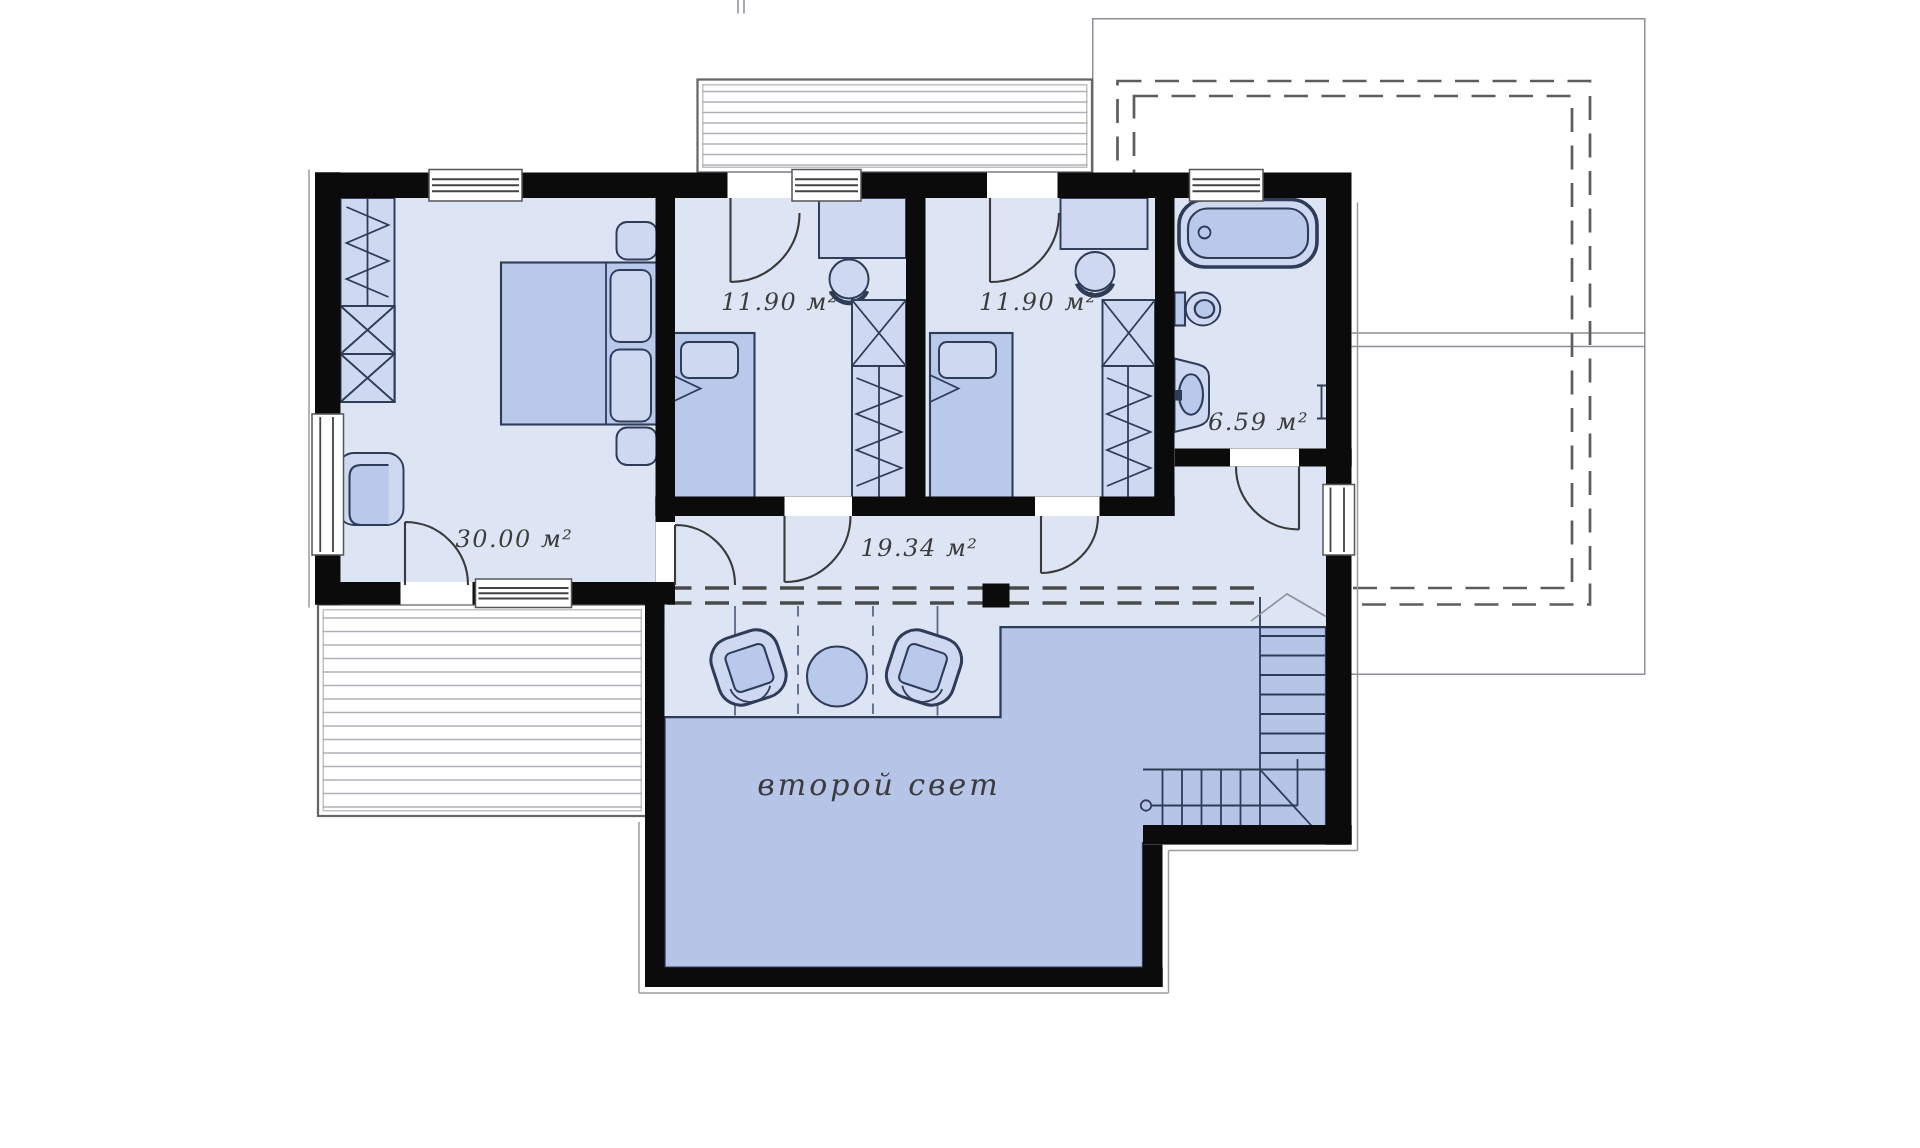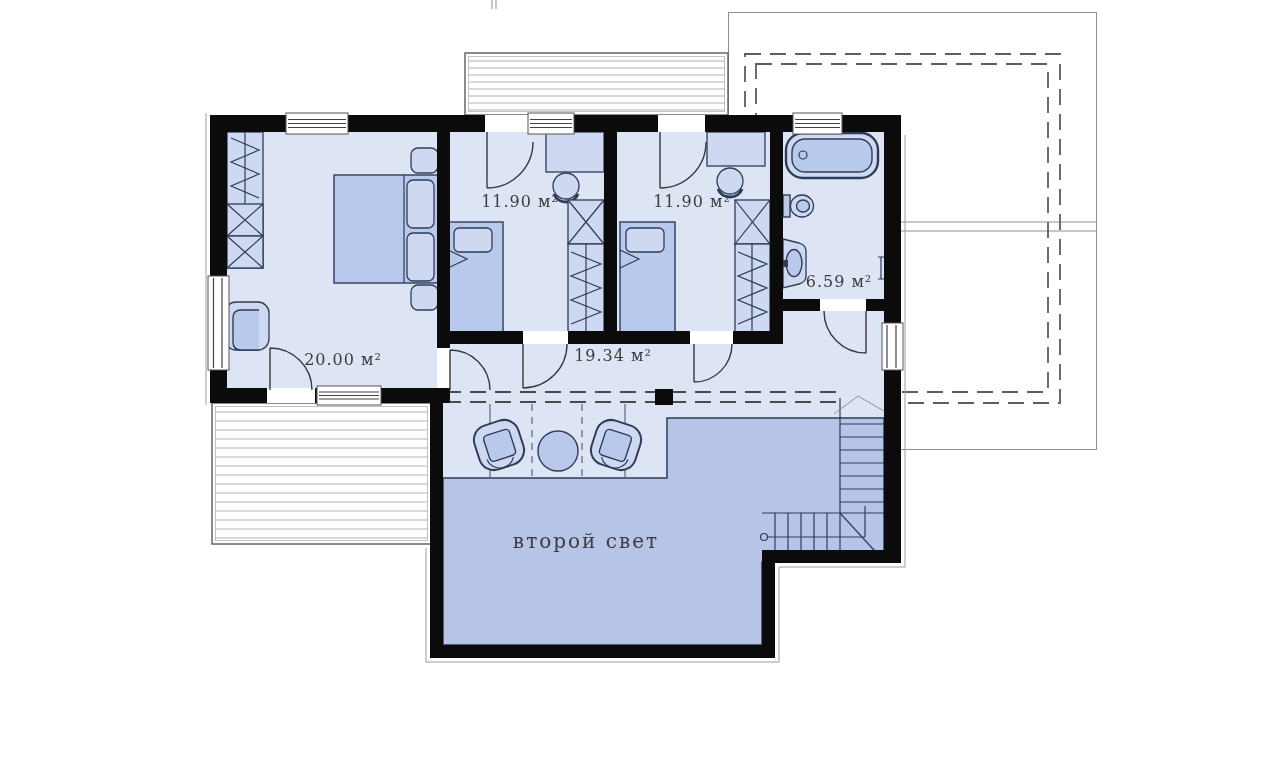--- a/index.html
+++ b/index.html
@@ -27,21 +27,21 @@
   .thin{stroke:var(--thin);stroke-width:1;fill:none;}
   .hl{stroke:var(--hatch);stroke-width:1;fill:none;}
   .wh{fill:#fff;}
   .whs{fill:#fff;stroke:#555;stroke-width:1;}
   .wln{stroke:#444;stroke-width:1.2;fill:none;}
   .dash{stroke:var(--dashed);stroke-width:2.2;fill:none;stroke-dasharray:16 9;}
   .dash2{stroke:#5d5d5d;stroke-width:1.8;fill:none;stroke-dasharray:16 9;}
   .door{stroke:#3a3a3a;stroke-width:1.4;fill:none;}
   .divln{stroke:#5a6884;stroke-width:1.2;fill:none;}
   .label{position:absolute;transform:translate(-50%,-50%);white-space:nowrap;
-         font-family:"DejaVu Serif",serif;color:var(--label-text);
+         font-family:"DejaVu Serif",serif;font-style:italic;color:var(--label-text);
          font-size:16px;letter-spacing:1px;}
   .label.big{font-size:20px;letter-spacing:2px;}
 </style>
 </head>
 <body>
 
 <div class="stage">
 <svg width="1280" height="765" viewBox="0 0 1280 765">
 
   <g>
@@ -242,19 +242,19 @@
     <path class="door" d="M270 390V348 M270 348A42 42 0 0 1 312 390"></path>
     <path class="door" d="M450 390V350 M450 350A40 40 0 0 1 490 390"></path>
     <path class="door" d="M487 132V188 M487 188A46 46 0 0 0 533 142"></path>
     <path class="door" d="M660 132V188 M660 188A46 46 0 0 0 706 142"></path>
     <path class="door" d="M523 344V388 M523 388A44 44 0 0 0 567 344"></path>
     <path class="door" d="M694 344V382 M694 382A38 38 0 0 0 732 344"></path>
     <path class="door" d="M866 311V353 M866 353A42 42 0 0 1 824 311"></path>
   </g>
 </svg>
 
-  <div class="label" style="left:343px;top:359px">20.00 м²</div>
+  <div class="label" style="left:343px;top:359px">30.00 м²</div>
   <div class="label" style="left:520px;top:201px">11.90 м²</div>
   <div class="label" style="left:692px;top:201px">11.90 м²</div>
   <div class="label" style="left:839px;top:281px">6.59 м²</div>
-  <div class="label" style="left:613px;top:355px">19.34 м²</div>
-  <div class="label big" style="left:586px;top:541px">второй свет</div>
+  <div class="label" style="left:613px;top:365px">19.34 м²</div>
+  <div class="label big" style="left:586px;top:523px">второй свет</div>
 </div>
 
 </body></html>

